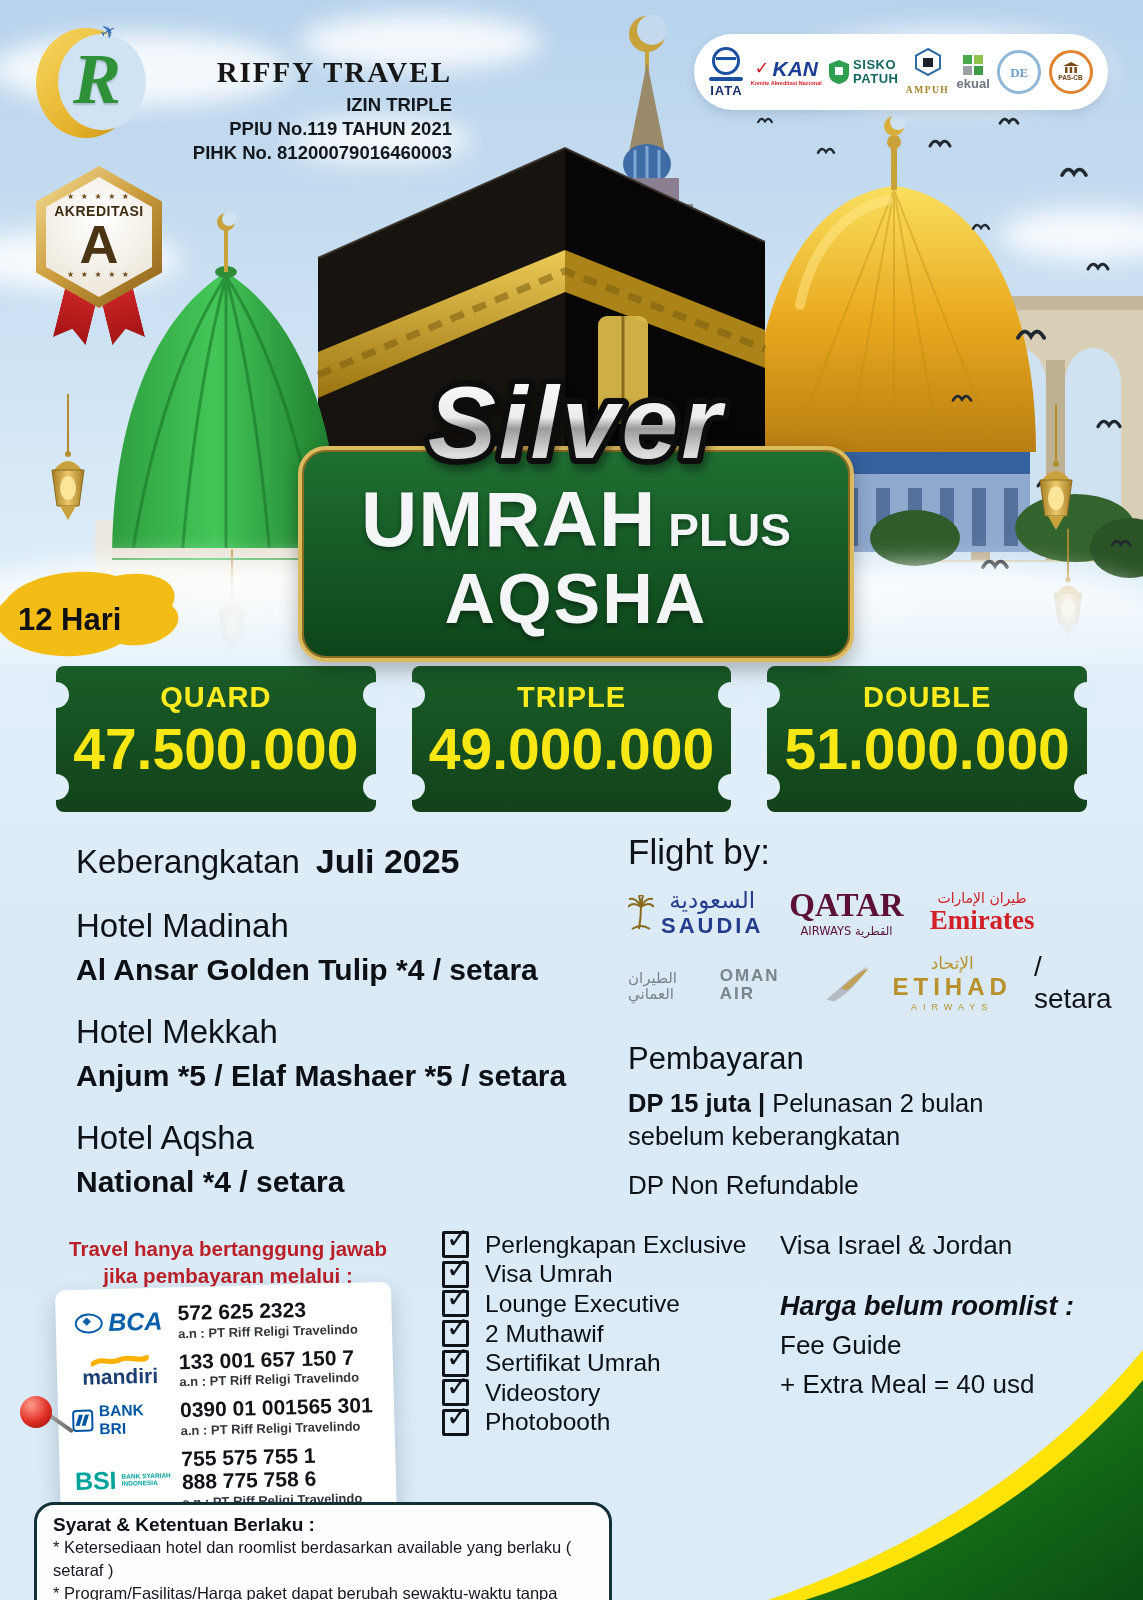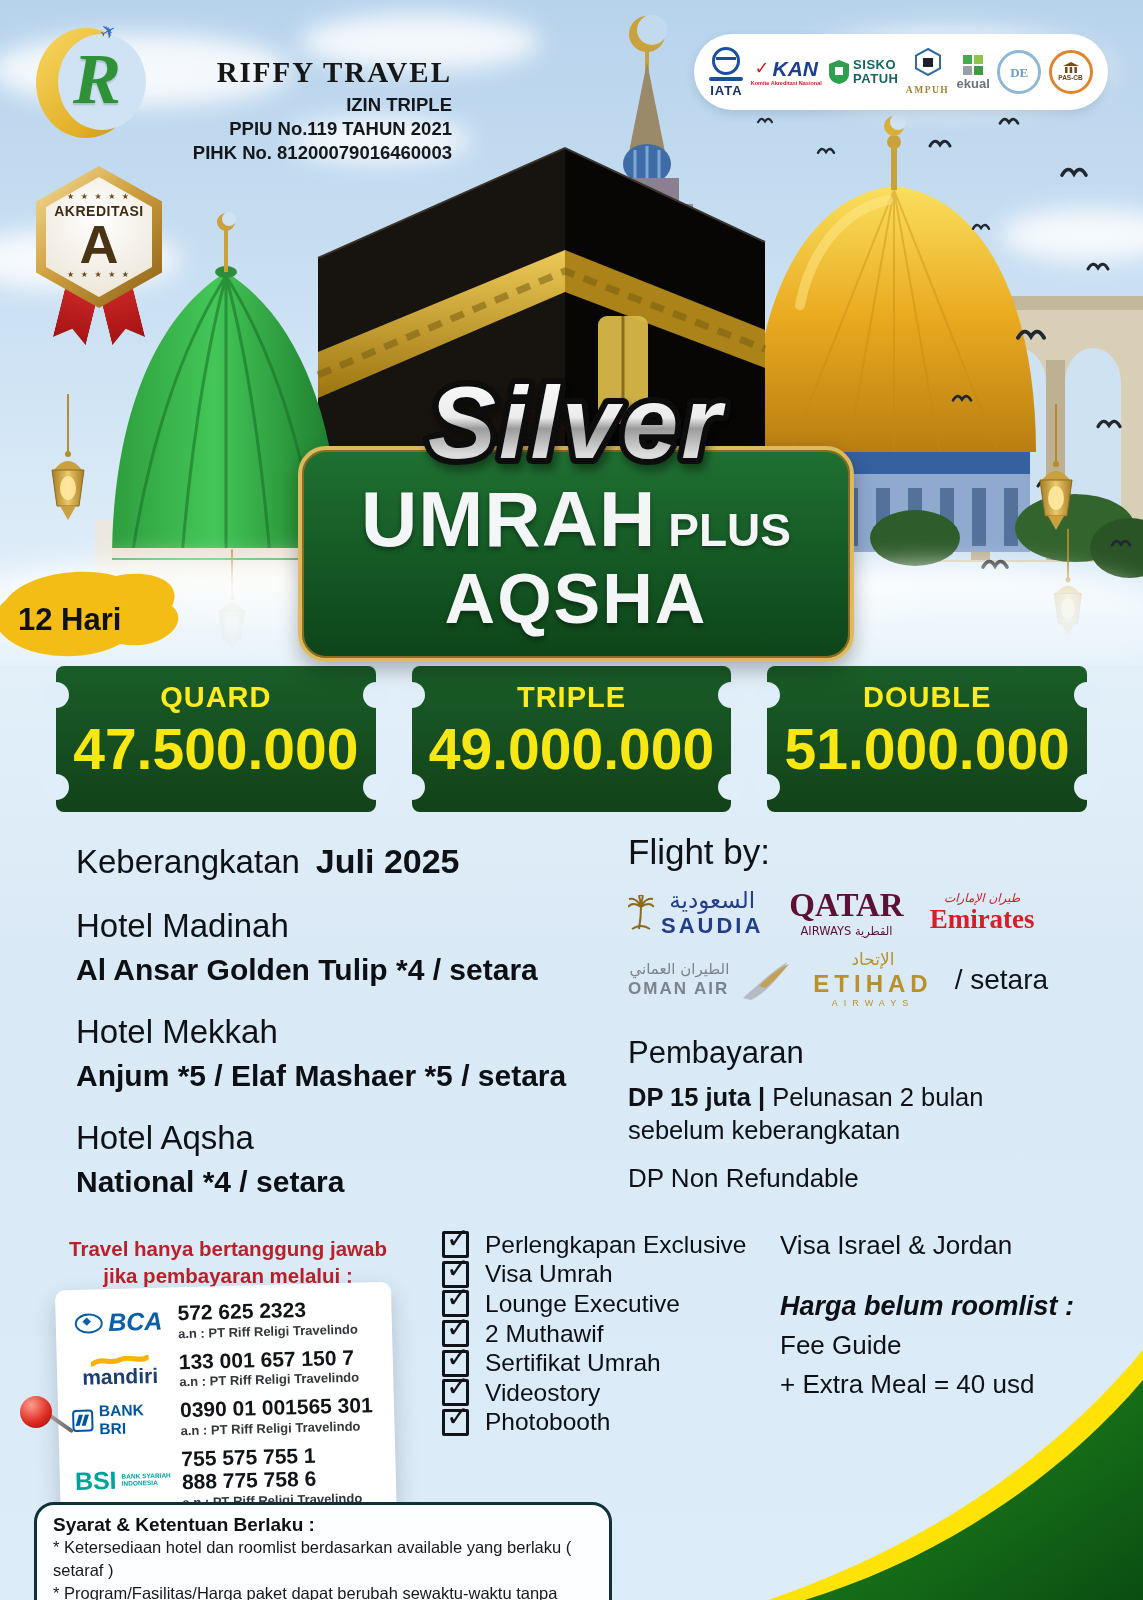--- a/index.html
+++ b/index.html
@@ -110,24 +110,24 @@
   .air-row{display:flex;align-items:center;gap:26px;}
   .air-row.r2{margin-top:14px;gap:22px;}
   .air{display:flex;flex-direction:column;align-items:center;line-height:1.05;}
   .arabic{font-family:"DejaVu Sans",sans-serif;}
   .saudia{flex-direction:row;gap:7px;align-items:center;}
   .saudia .stack{display:flex;flex-direction:column;align-items:center;}
   .saudia .ar{font-size:23px;color:#233c8b;}
   .saudia .nm{font-size:22px;font-weight:600;letter-spacing:3px;color:#233c8b;margin-top:2px;}
   .qatar .nm{font-size:33px;font-weight:800;color:#5c1034;font-family:"Liberation Serif",serif;}
   .qatar .sub{font-size:11.5px;color:#5c1034;margin-top:2px;}
-  .emirates .ar{font-size:12px;color:#d31f26;font-style:italic;}
+  .emirates .ar{font-size:14px;color:#d31f26;}
   .emirates .nm{font-size:27px;font-weight:700;color:#d31f26;font-family:"Liberation Serif",serif;}
   .oman{flex-direction:row;gap:8px;align-items:center;}
-  .oman .stack{display:flex;flex-direction:column;align-items:flex-end;}
+  .oman .stack{display:flex;align-items:flex-end;}
   .oman .ar{font-size:15px;color:#7c838c;}
   .oman .nm{font-size:17px;font-weight:800;letter-spacing:2px;color:#7c838c;margin-top:3px;}
   .etihad .ar{font-size:17px;color:#b8912c;}
   .etihad .nm{font-size:24px;font-weight:700;letter-spacing:5px;color:#b8912c;margin-top:2px;}
   .etihad .sub{font-size:9px;letter-spacing:6px;color:#b8912c;margin-top:3px;}
   .setara{font-size:28px;color:#101318;}
   .pay{margin-top:26px;}
   .pay-title{font-size:31px;color:#0e1217;}
   .pay-dp{width:368px;font-size:25.5px;line-height:1.3;margin-top:10px;color:#0e1217;}
   .pay-note{font-size:26px;margin-top:16px;color:#0e1217;}

